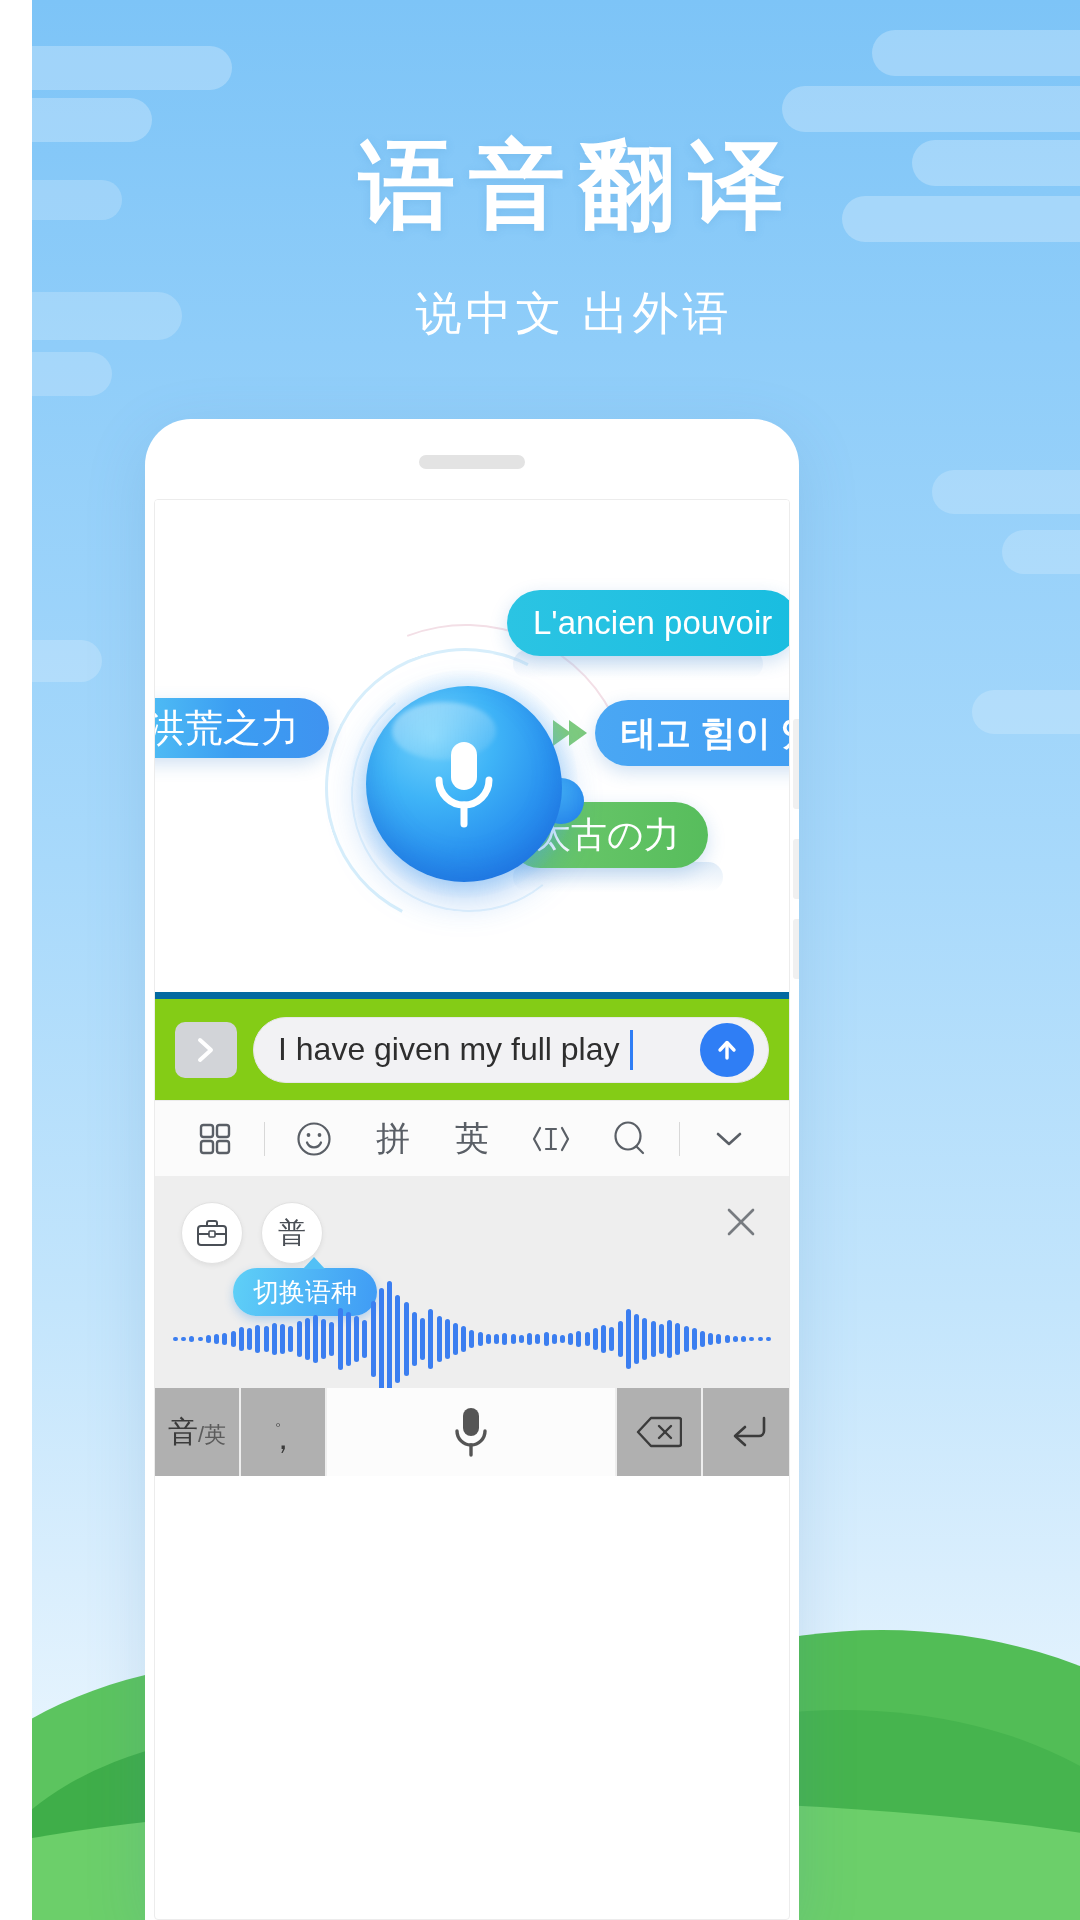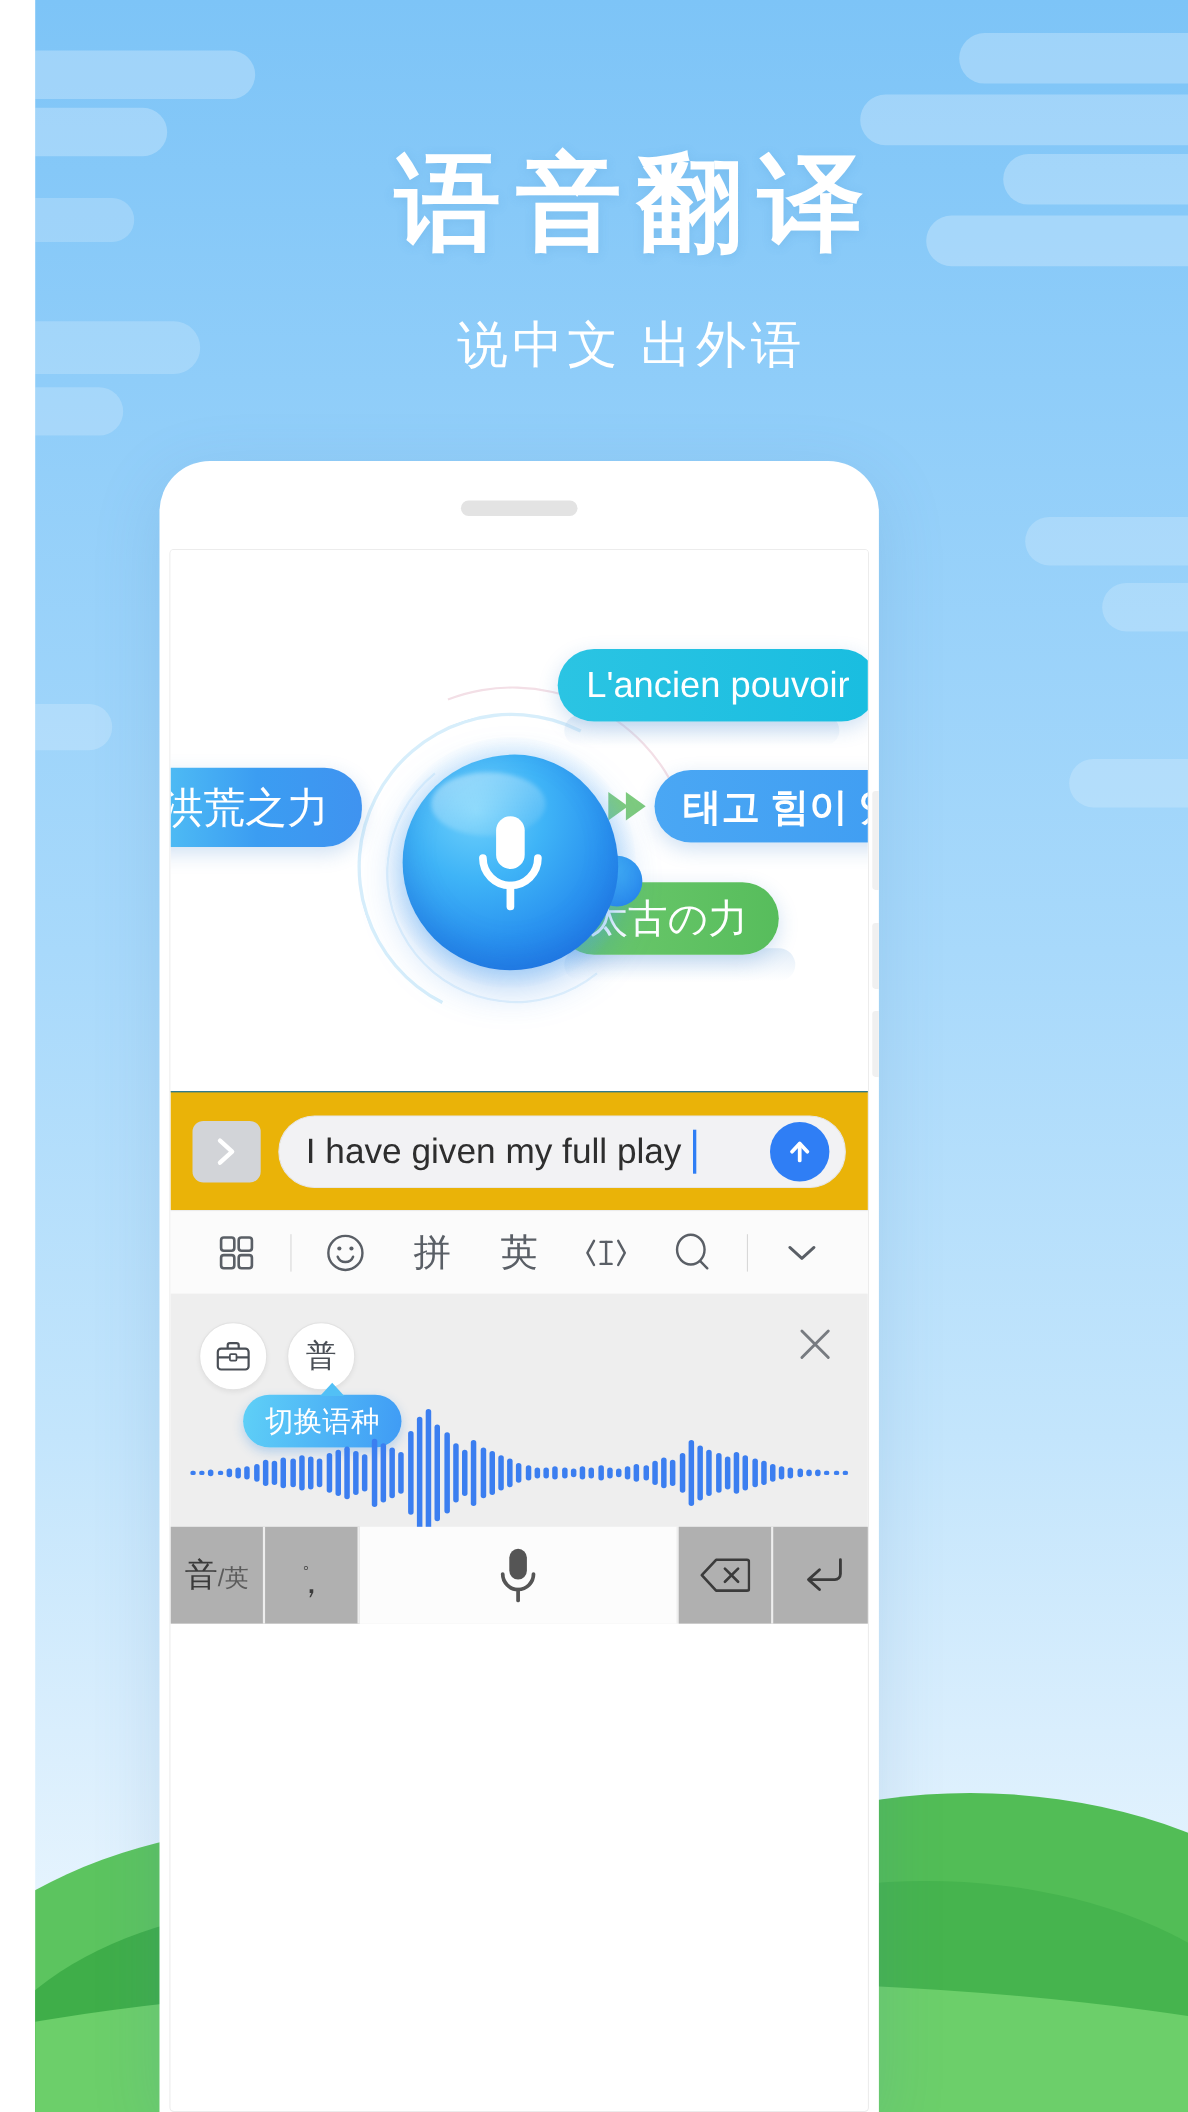--- a/index.html
+++ b/index.html
@@ -112,21 +112,21 @@
 
   
   .bubble {
     position: absolute;
     display: flex; align-items: center; justify-content: center;
     color: #ffffff; white-space: nowrap;
     border-radius: 34px;
     box-shadow: 0 6px 18px rgba(40,120,200,0.22);
   }
   .bubble.src {
-    left: -38px; top: 198px; height: 72px; padding: 0 30px;
+    left: -38px; top: 198px; height: 60px; padding: 0 30px;
     font-size: 38px; font-weight: 500;
     background: linear-gradient(90deg, #56c8f5 0%, #3b9df2 55%, #3f93f0 100%);
   }
   .bubble.fr {
     left: 352px; top: 90px; height: 66px; padding: 0 26px;
     font-size: 33px; font-weight: 400;
     background: linear-gradient(90deg, #2bc4e3 0%, #19bde0 100%);
     justify-content: flex-end;
   }
   .bubble.ko {
@@ -150,23 +150,23 @@
   }
   .hexdot {
     position: absolute; width: 26px; height: 26px;
     border: 3px solid #f4b63f; background: #fdf3e0;
     clip-path: polygon(25% 2%, 75% 2%, 100% 50%, 75% 98%, 25% 98%, 0% 50%);
   }
 
   
   .inputbar {
     position: relative; height: 108px;
-    border-top: 1px solid #0369a1;
+    border-top: 7px solid #0369a1;
     display: flex; align-items: center; padding: 0 20px; gap: 16px;
-    background: #eab308;
+    background: #84cc16;
   }
   .expand-btn {
     width: 62px; height: 56px; border-radius: 10px; background: #d2d4d8;
     display: flex; align-items: center; justify-content: center; flex: 0 0 auto;
   }
   .textbox {
     flex: 1 1 auto; height: 66px; border-radius: 33px;
     background: #f2f2f4; border: 1px solid #e6e6e8;
     display: flex; align-items: center; padding: 0 14px 0 24px; gap: 10px;
   }
@@ -196,21 +196,21 @@
     position: relative; height: 300px; background: #eeeeee;
   }
   .lang-pill {
     position: absolute; width: 62px; height: 62px; border-radius: 50%;
     background: #ffffff; border: 1px solid #e2e2e2;
     display: flex; align-items: center; justify-content: center;
     color: #4a4f56; font-size: 28px;
     box-shadow: 0 2px 5px rgba(0,0,0,0.06);
   }
   .tip {
-    position: absolute; left: 66px; top: 92px;
+    position: absolute; left: 78px; top: 92px;
     height: 48px; padding: 0 20px; border-radius: 24px;
     background: linear-gradient(100deg, #5fd0f7 0%, #3f9bf5 100%);
     color: #fff; font-size: 26px;
     display: flex; align-items: center; justify-content: center;
     box-shadow: 0 4px 10px rgba(50,140,230,0.3);
     text-align: center;
   }
   .tip::after {
     content: ""; position: absolute; top: -11px; left: 70px;
     border-left: 11px solid transparent; border-right: 11px solid transparent;

